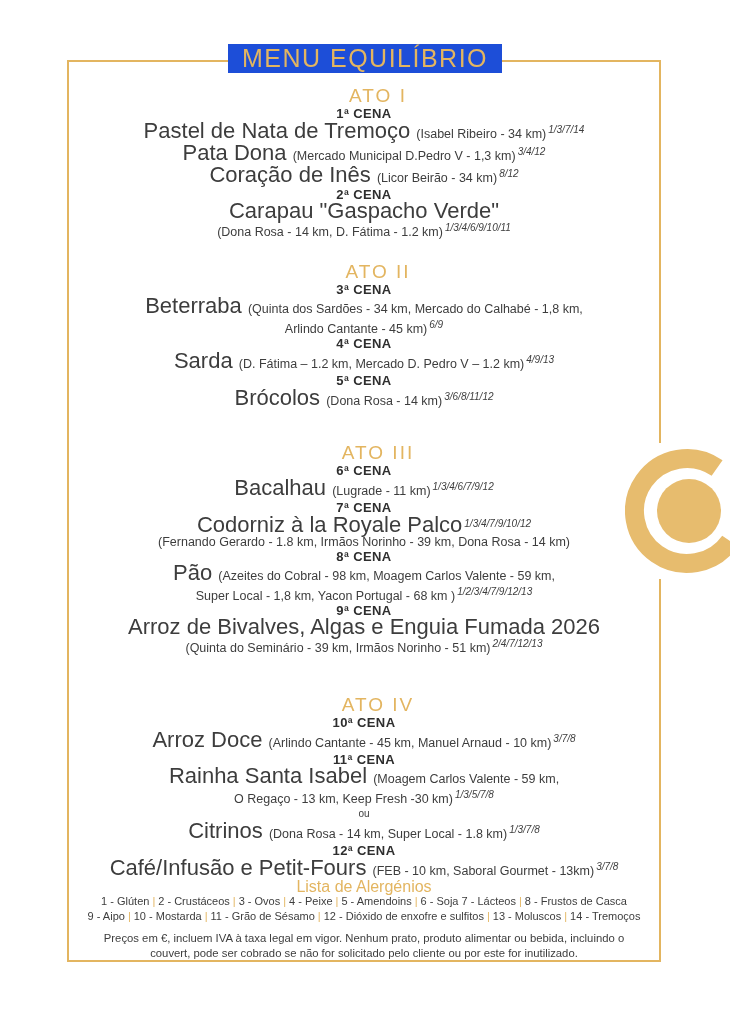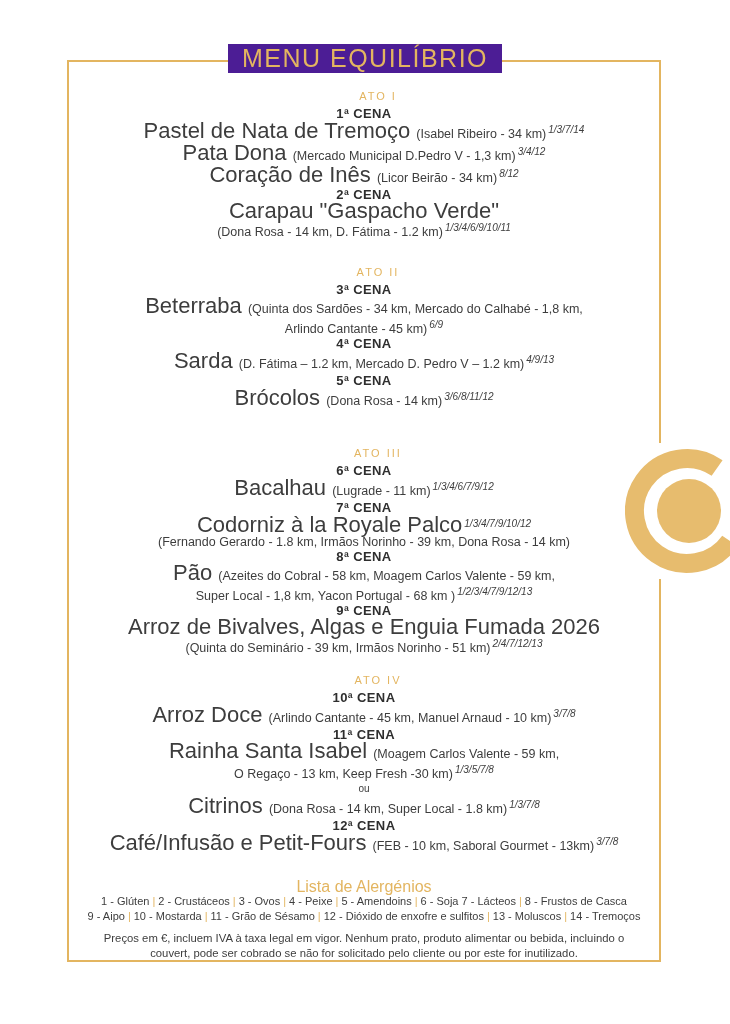--- a/index.html
+++ b/index.html
@@ -9,32 +9,32 @@
     color:#3d3d3d;
   }
   .frame{
     position:absolute;left:67px;top:60px;width:594px;height:902px;
     border:2px solid var(--accent,#E3B560);box-sizing:border-box;
   }
   .page-title{
     position:absolute;top:44px;left:0;width:730px;text-align:center;z-index:3;
   }
   .page-title span{
-    display:inline-block;background:#4c1d95;padding:0 14px;
+    display:inline-block;background:#1d4ed8;padding:0 14px;
     font-size:25px;letter-spacing:1.5px;color:var(--accent,#E3B560);
     white-space:nowrap;
   }
   .menu{position:absolute;left:0;top:0;width:100%;height:100%;text-align:center;}
   .section{position:absolute;left:0;width:100%;}
   .section.s1{top:24px}
   .section.s2{top:200px}
   .section.s3{top:381px}
-  .section.s4{top:608px}
+  .section.s4{top:633px}
   .ato{
-    font-size:11px;letter-spacing:2px;color:var(--accent,#E3B560);
+    font-size:19px;letter-spacing:2px;color:var(--accent,#E3B560);
     line-height:20px;
     padding-left:28px;
   }
   .cena{
     font-size:13px;font-weight:bold;color:#2e2e2e;
     line-height:15px;letter-spacing:0.4px;
   }
   .line{color:#3d3d3d;white-space:nowrap;}
   .line.lg{font-size:16.5px;line-height:17px;}
   .line.sm{font-size:12.5px;line-height:14px;}
@@ -79,21 +79,21 @@
         <div class="line lg"><span class="nm">Brócolos </span><span class="src">(Dona Rosa - 14 km)</span><span class="sup">3/6/8/11/12</span></div>
       </div>
       <div class="section s3">
         <div class="ato">ATO III</div>
         <div class="cena">6ª CENA</div>
         <div class="line lg"><span class="nm">Bacalhau </span><span class="src">(Lugrade - 11 km)</span><span class="sup">1/3/4/6/7/9/12</span></div>
         <div class="cena">7ª CENA</div>
         <div class="line lg"><span class="nm">Codorniz à la Royale Palco</span><span class="sup">1/3/4/7/9/10/12</span></div>
         <div class="line sm"><span class="src">(Fernando Gerardo - 1.8 km, Irmãos Norinho - 39 km, Dona Rosa - 14 km)</span></div>
         <div class="cena">8ª CENA</div>
-        <div class="line lg"><span class="nm">Pão </span><span class="src">(Azeites do Cobral - 58 km, Moagem Carlos Valente - 59 km,</span></div>
+        <div class="line lg"><span class="nm">Pão </span><span class="src">(Azeites do Cobral - 98 km, Moagem Carlos Valente - 59 km,</span></div>
         <div class="line sm"><span class="src">Super Local - 1,8 km, Yacon Portugal - 68 km )</span><span class="sup">1/2/3/4/7/9/12/13</span></div>
         <div class="cena">9ª CENA</div>
         <div class="line lg"><span class="nm">Arroz de Bivalves, Algas e Enguia Fumada 2026</span></div>
         <div class="line sm"><span class="src">(Quinta do Seminário - 39 km, Irmãos Norinho - 51 km)</span><span class="sup">2/4/7/12/13</span></div>
       </div>
       <div class="section s4">
         <div class="ato">ATO IV</div>
         <div class="cena">10ª CENA</div>
         <div class="line lg"><span class="nm">Arroz Doce </span><span class="src">(Arlindo Cantante - 45 km, Manuel Arnaud - 10 km)</span><span class="sup">3/7/8</span></div>
         <div class="cena">11ª CENA</div>

